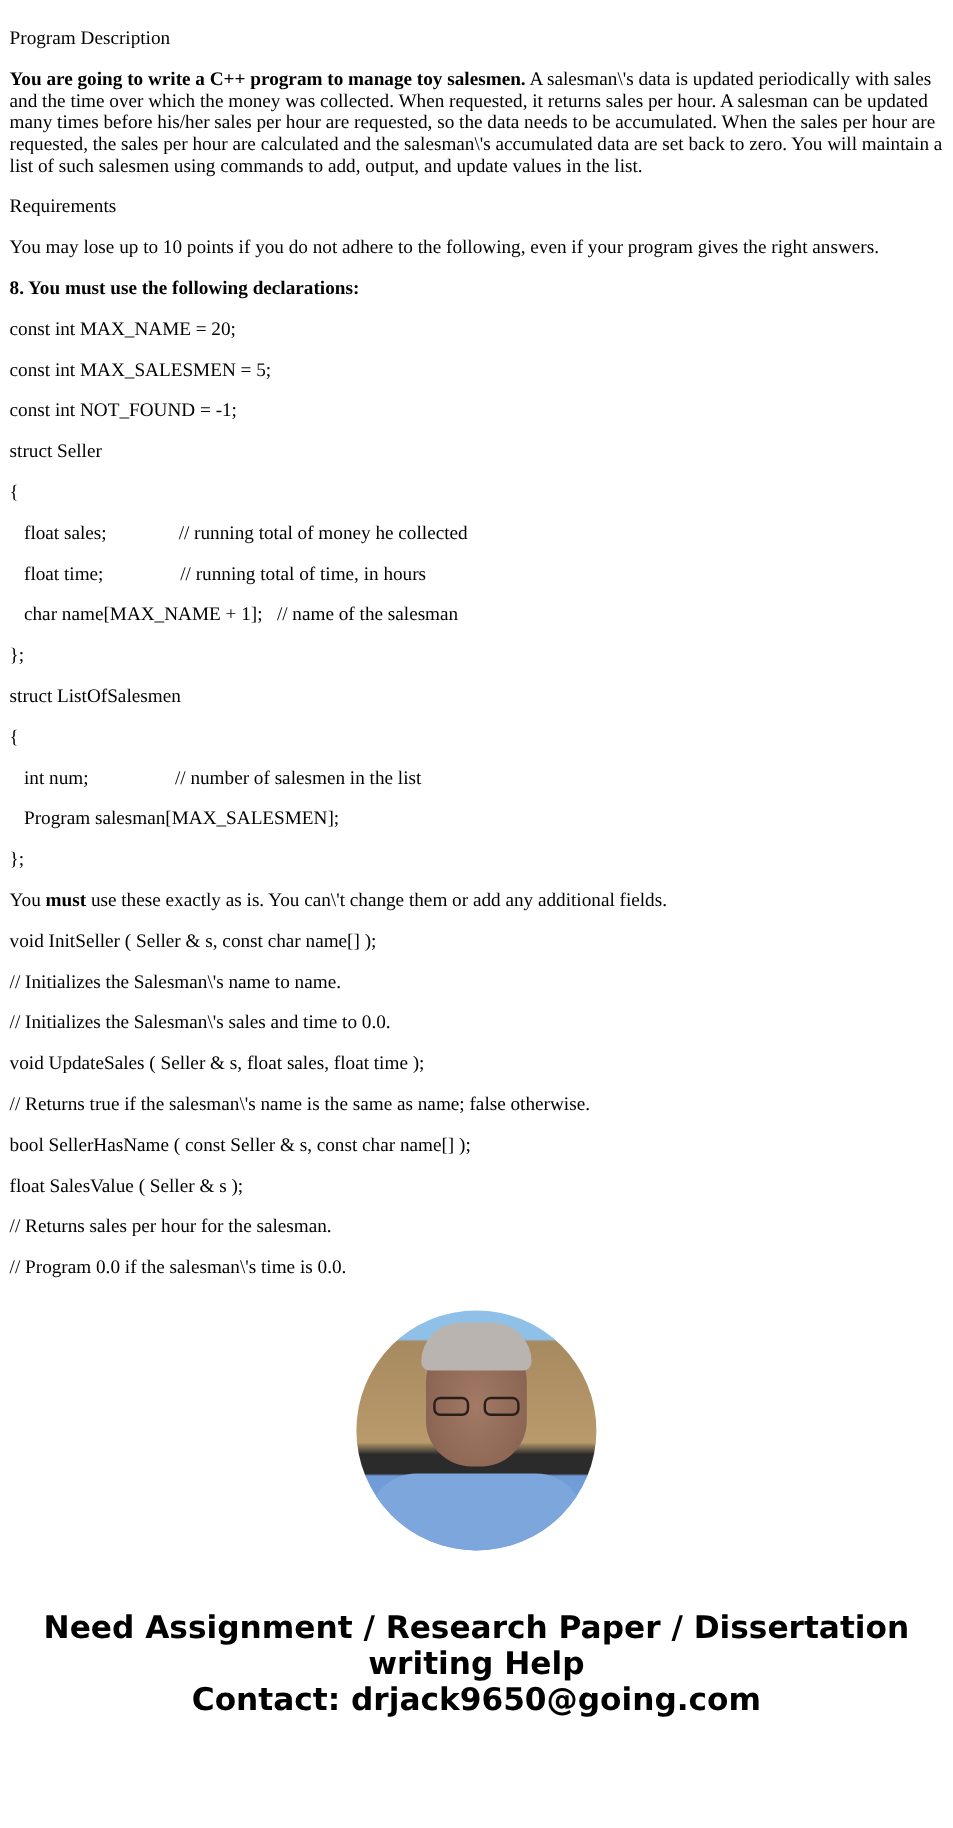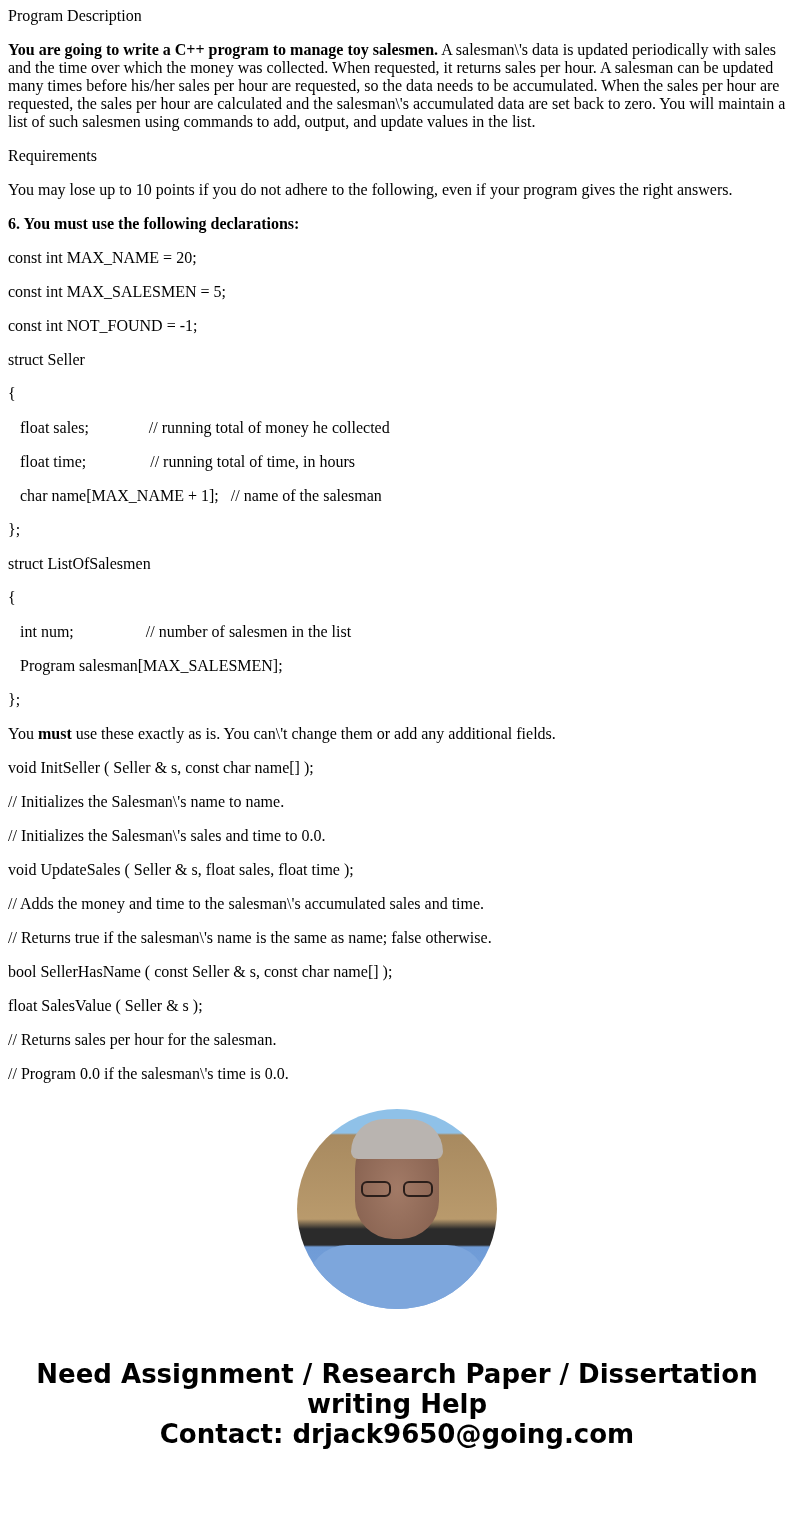--- a/index.html
+++ b/index.html
@@ -4,21 +4,21 @@
 <style>
   html, body { margin: 0; padding: 0; background: #ffffff; }
   body {
     width: 794px;
     font-family: "Liberation Serif", serif;
     font-size: 16px;
     color: #000;
   }
   .content { padding: 0 8px; }
   p { margin: 0 0 16px 0; line-height: 18px; }
-  p.first { margin-top: 7px; }
+  p.first { margin-top: 24px; }
   .indent { padding-left: 12px; white-space: pre; }
   .photo-wrap { text-align: center; margin-top: 26px; height: 200px; }
   .photo {
     display: inline-block; width: 200px; height: 200px; border-radius: 50%;
     overflow: hidden; position: relative;
     background: linear-gradient(180deg, #8fc1e8 0%, #8fc1e8 12%, #a88a60 13%, #b99a6c 55%, #2b2b2b 60%, #2b2b2b 68%, #6f9bd6 69%, #7aa6e0 100%);
   }
   .photo .face {
     position: absolute; left: 58px; top: 18px; width: 84px; height: 112px;
     border-radius: 42px 42px 38px 38px;
@@ -47,21 +47,21 @@
   }
 </style>
 </head>
 <body>
 
 <div class="content">
   <p class="first">Program Description</p>
   <p><b>You are going to write a C++ program to manage toy salesmen.</b><span> A salesman\'s data is updated periodically with sales and the time over which the money was collected. When requested, it returns sales per hour. A salesman can be updated many times before his/her sales per hour are requested, so the data needs to be accumulated. When the sales per hour are requested, the sales per hour are calculated and the salesman\'s accumulated data are set back to zero. You will maintain a list of such salesmen using commands to add, output, and update values in the list.</span></p>
   <p>Requirements</p>
   <p>You may lose up to 10 points if you do not adhere to the following, even if your program gives the right answers.</p>
-  <p><b>6. You must use the following declarations:</b></p>
+  <p><b>8. You must use the following declarations:</b></p>
 
   <p>const int MAX_NAME = 20;</p>
   <p>const int MAX_SALESMEN = 5;</p>
   <p>const int NOT_FOUND = -1;</p>
   <p>struct Seller</p>
   <p>{</p>
 
   <p class="indent">float sales;               // running total of money he collected</p>
   <p class="indent">float time;                // running total of time, in hours</p>
   <p class="indent">char name[MAX_NAME + 1];   // name of the salesman</p>
@@ -73,21 +73,20 @@
   <p class="indent">Program salesman[MAX_SALESMEN];</p>
   <p>};</p>
 
   <p><span>You </span><b>must</b><span> use these exactly as is. You can\'t change them or add any additional fields.</span></p>
 
 
   <p>void InitSeller ( Seller &amp; s, const char name[] );</p>
   <p>// Initializes the Salesman\'s name to name.</p>
   <p>// Initializes the Salesman\'s sales and time to 0.0.</p>
   <p>void UpdateSales ( Seller &amp; s, float sales, float time );</p>
-  <p>// Adds the money and time to the salesman\'s accumulated sales and time.</p>
   <p>// Returns true if the salesman\'s name is the same as name; false otherwise.</p>
   <p>bool SellerHasName ( const Seller &amp; s, const char name[] );</p>
   <p>float SalesValue ( Seller &amp; s );</p>
   <p>// Returns sales per hour for the salesman.</p>
   <p>// Program 0.0 if the salesman\'s time is 0.0.</p>
 </div>
 
 <div class="photo-wrap">
   <div class="photo">
     <div class="shirt"></div>

